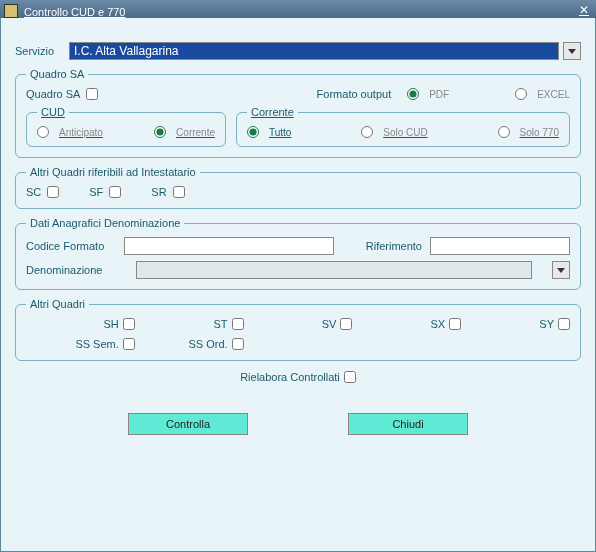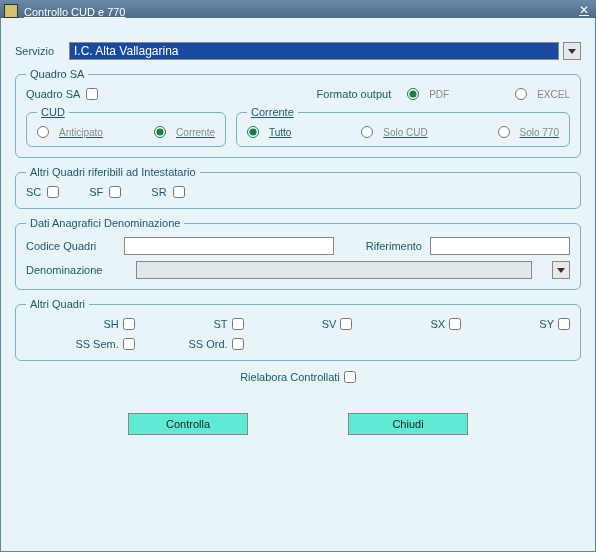--- a/index.html
+++ b/index.html
@@ -225,21 +225,21 @@
       <div class="chk-pair">
         <span>SR</span>
         <input type="checkbox" style="">
       </div>
     </div>
   </fieldset>
 
   <fieldset>
     <legend>Dati Anagrafici Denominazione</legend>
     <div class="row" style="gap:8px">
-      <span style="width:90px">Codice Quadri</span>
+      <span style="width:90px">Codice Formato</span>
       <input class="txt" style="flex: 1 1 0%;" value="">
       <span style="width:70px;text-align:right;margin-left:10px">Riferimento</span>
       <input class="txt" style="width: 140px;" value="">
     </div>
     <div class="row" style="gap:20px;margin-bottom:0">
       <span style="width:90px">Denominazione</span>
       <input class="txt ro" style="flex: 1 1 0%;" readonly="" value="">
       <div class="combo-btn" style="margin-left:0">
         <div class="tri-down"></div>
       </div>

